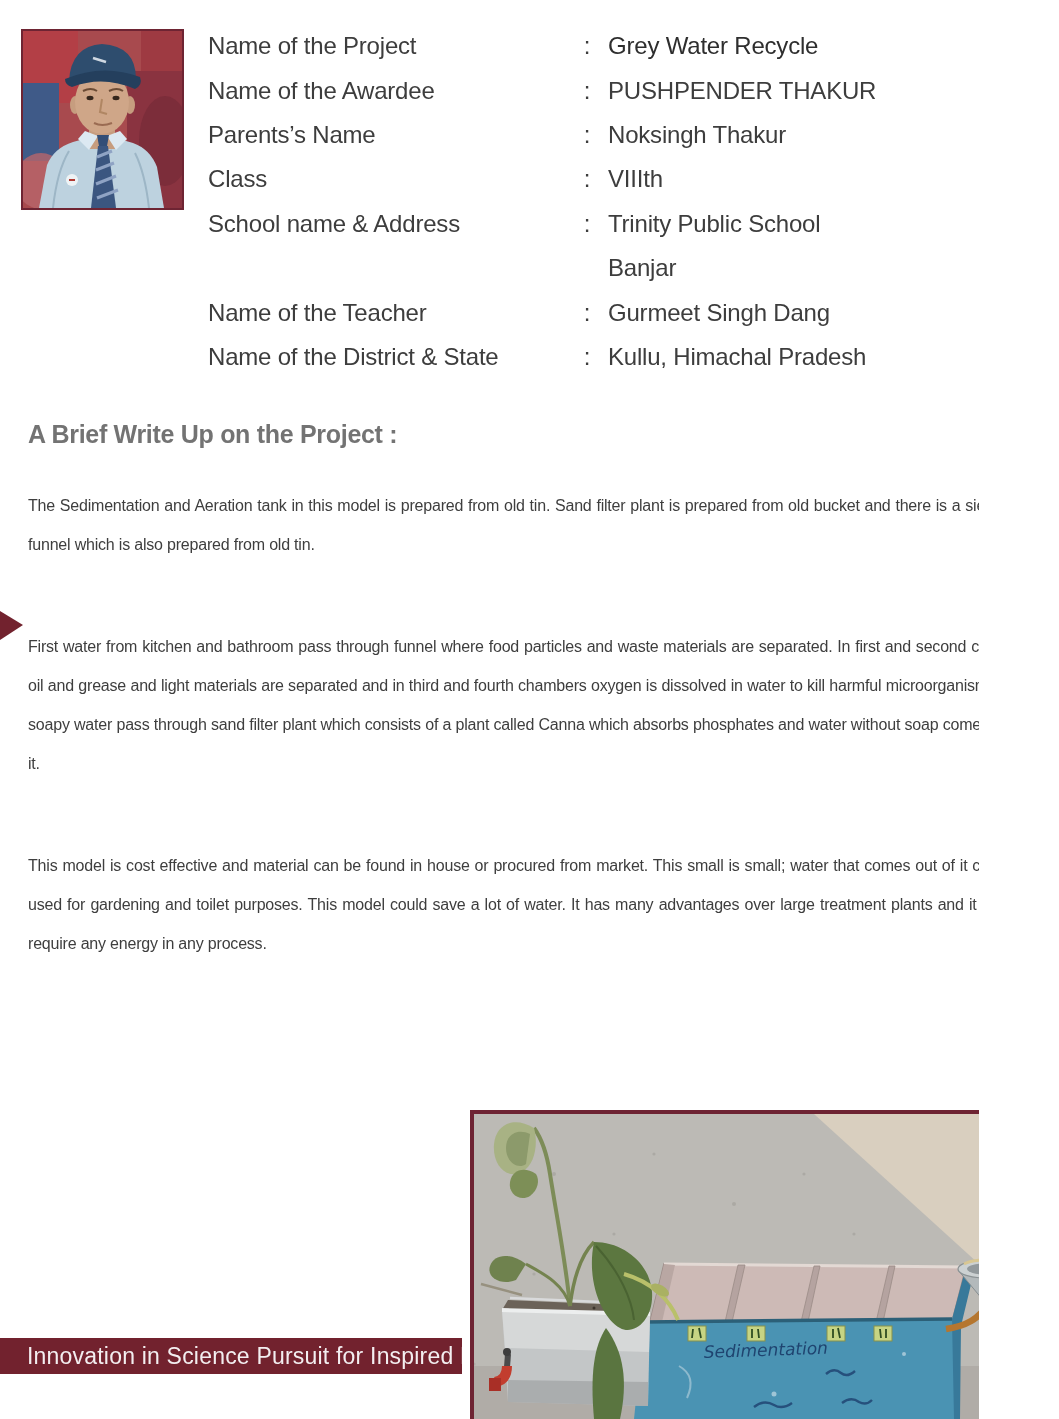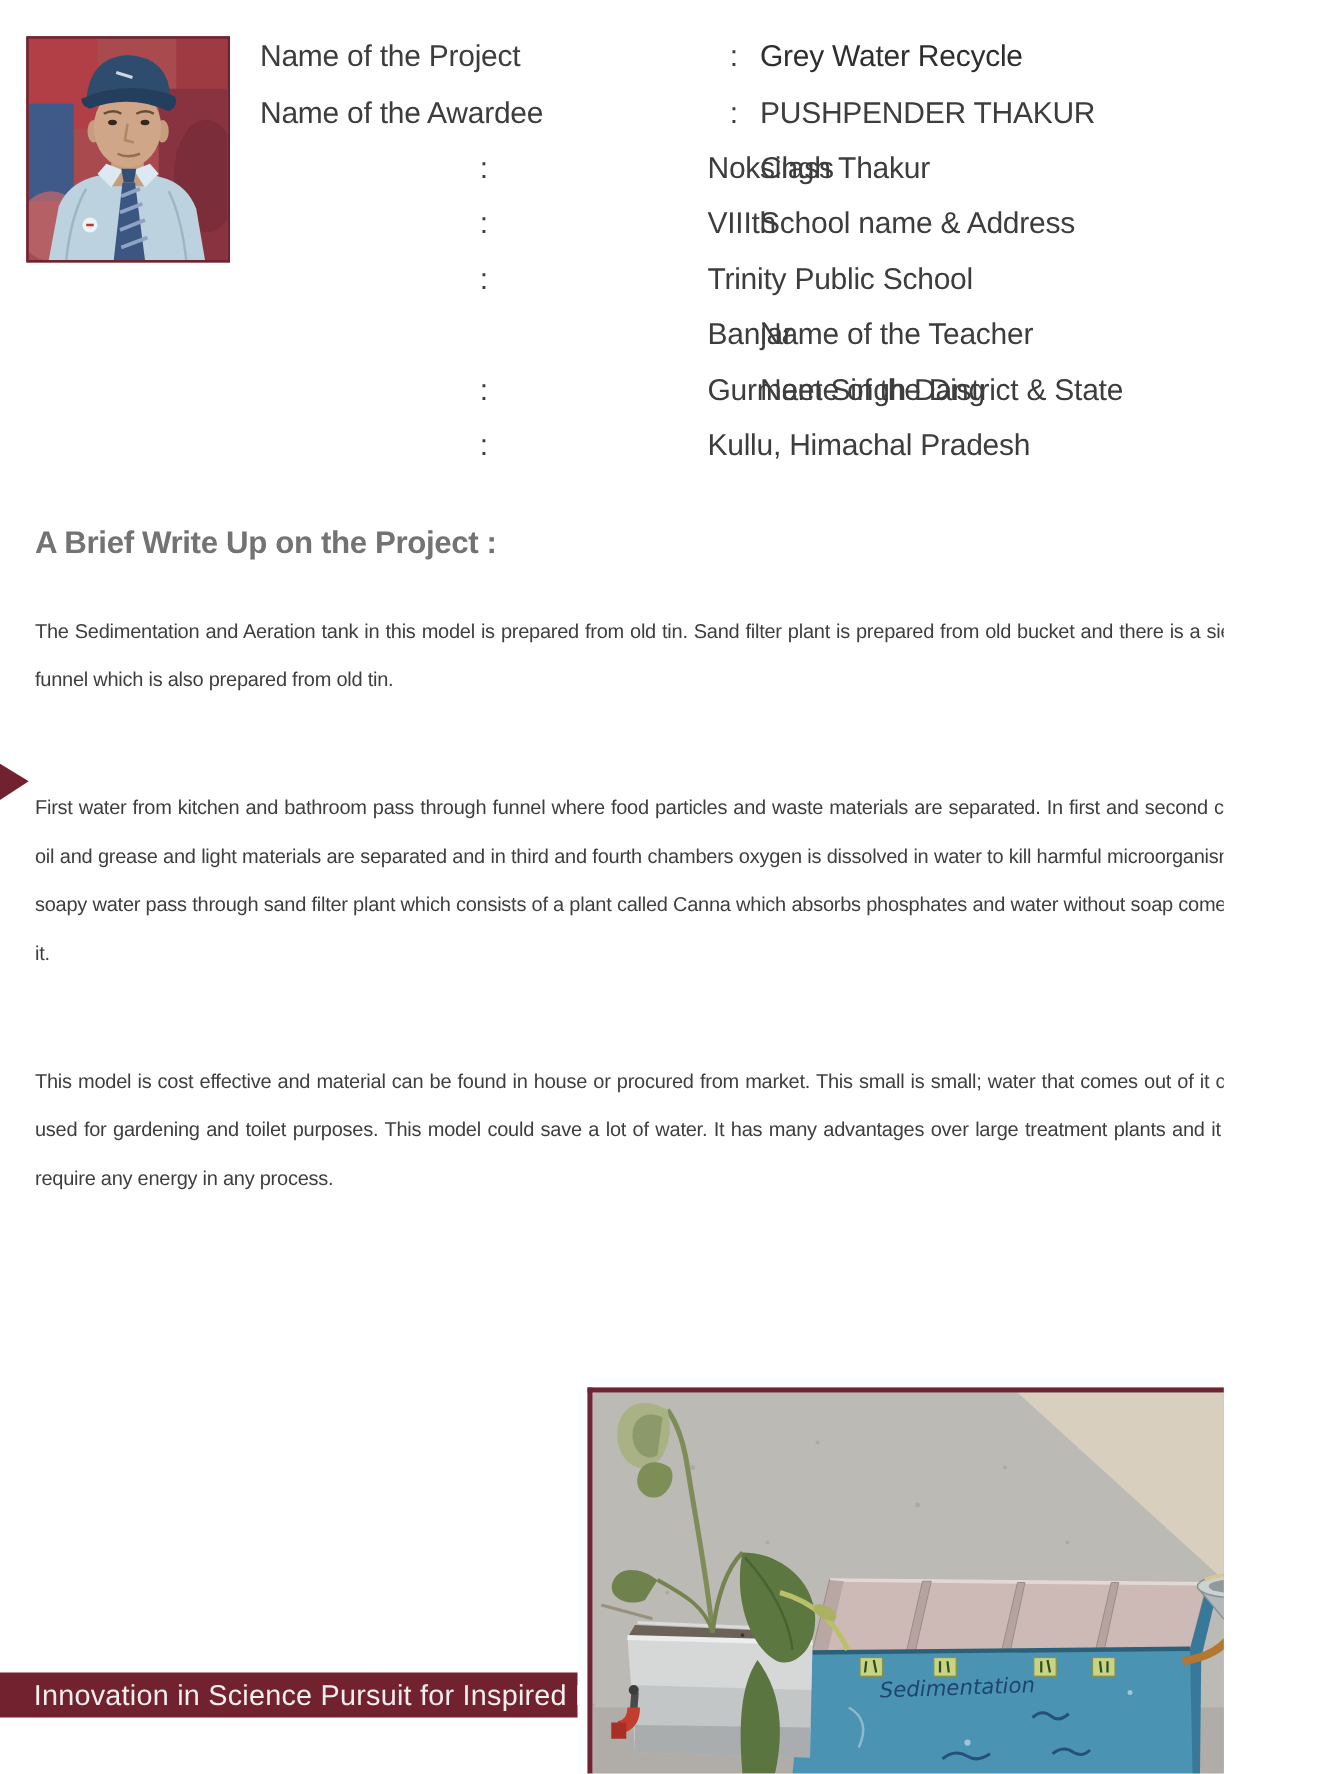--- a/index.html
+++ b/index.html
@@ -108,20 +108,21 @@
     </svg>
   </div>
 
   <div class="details" id="details">
       <span>Name of the Project</span>
       <span class="sep">:</span>
       <span class="bold">Grey Water Recycle</span>
       <span>Name of the Awardee</span>
       <span class="sep">:</span>
       <span>PUSHPENDER THAKUR</span>
+      <span>Parents’s Name</span>
       <span class="sep">:</span>
       <span>Noksingh Thakur</span>
       <span>Class</span>
       <span class="sep">:</span>
       <span>VIIIth</span>
       <span>School name &amp; Address</span>
       <span class="sep">:</span>
       <span>Trinity Public School</span>
       <span></span>
       <span class="sep"></span>

